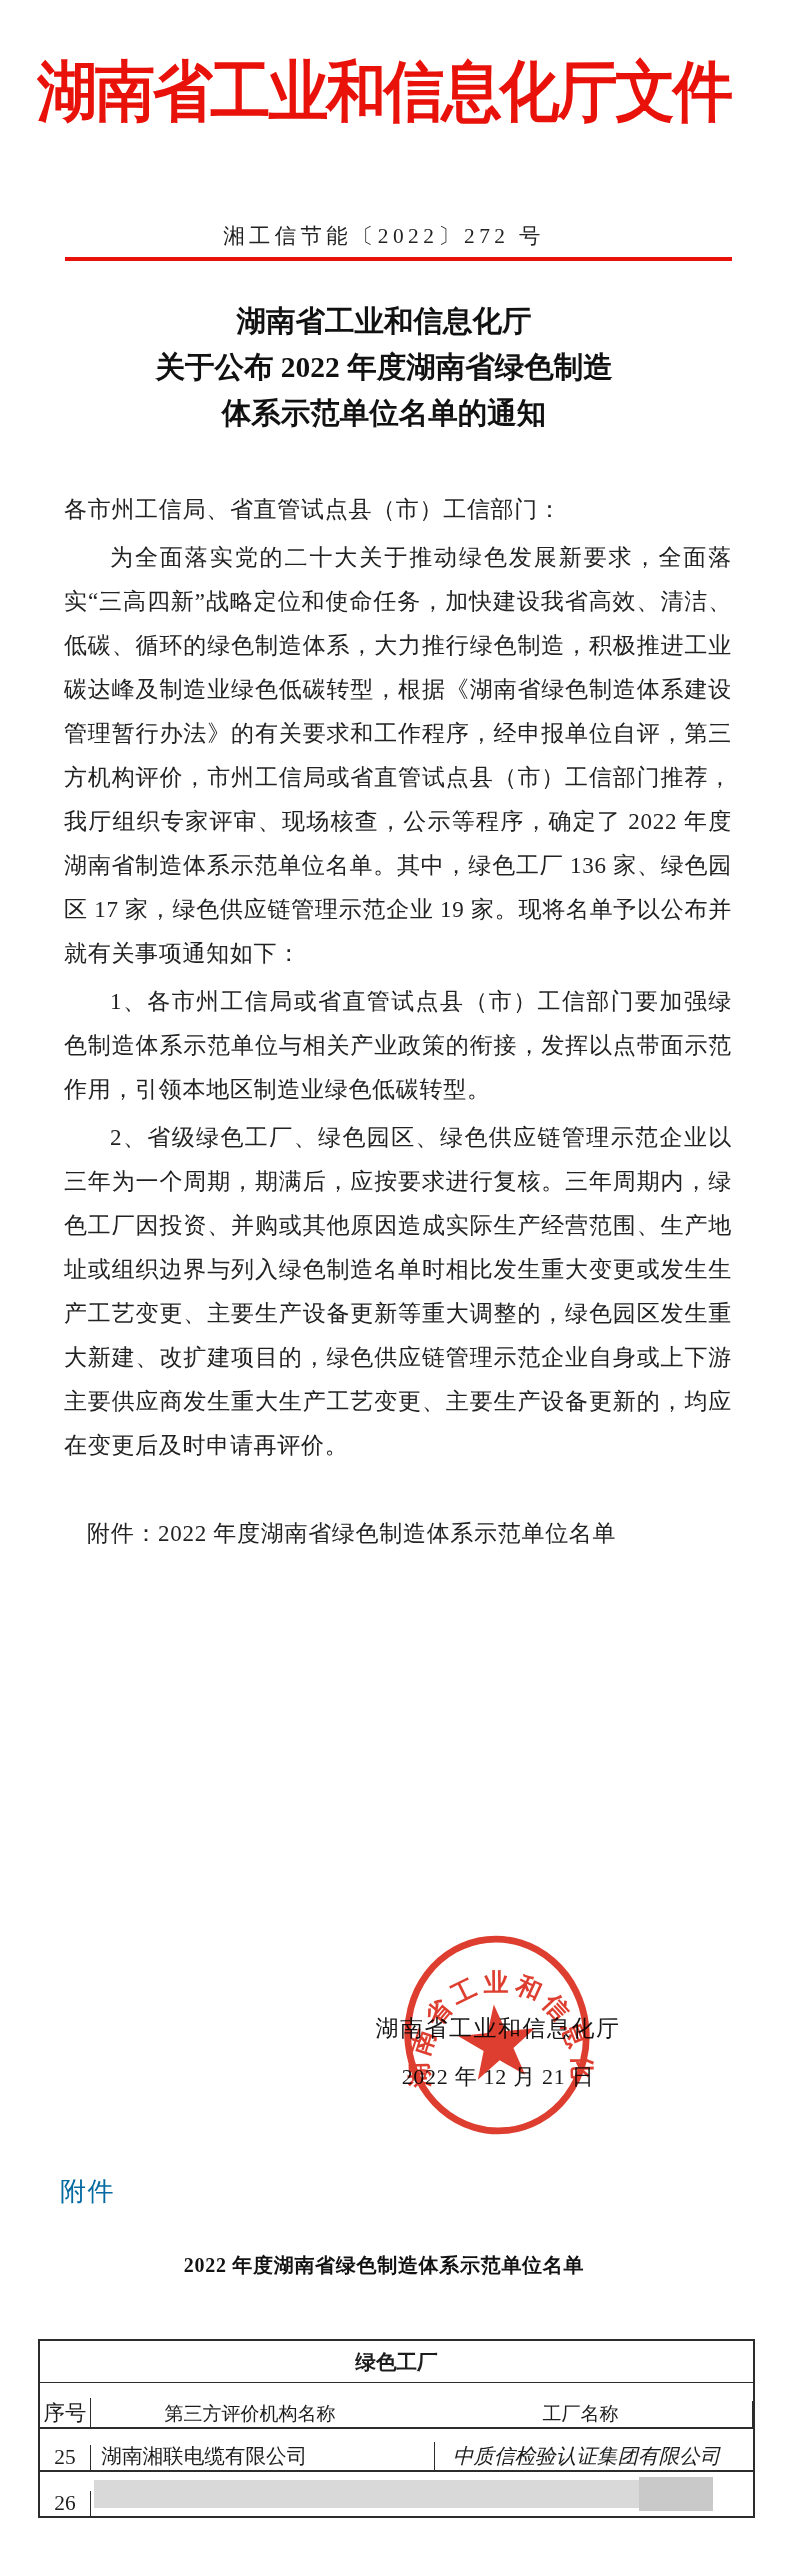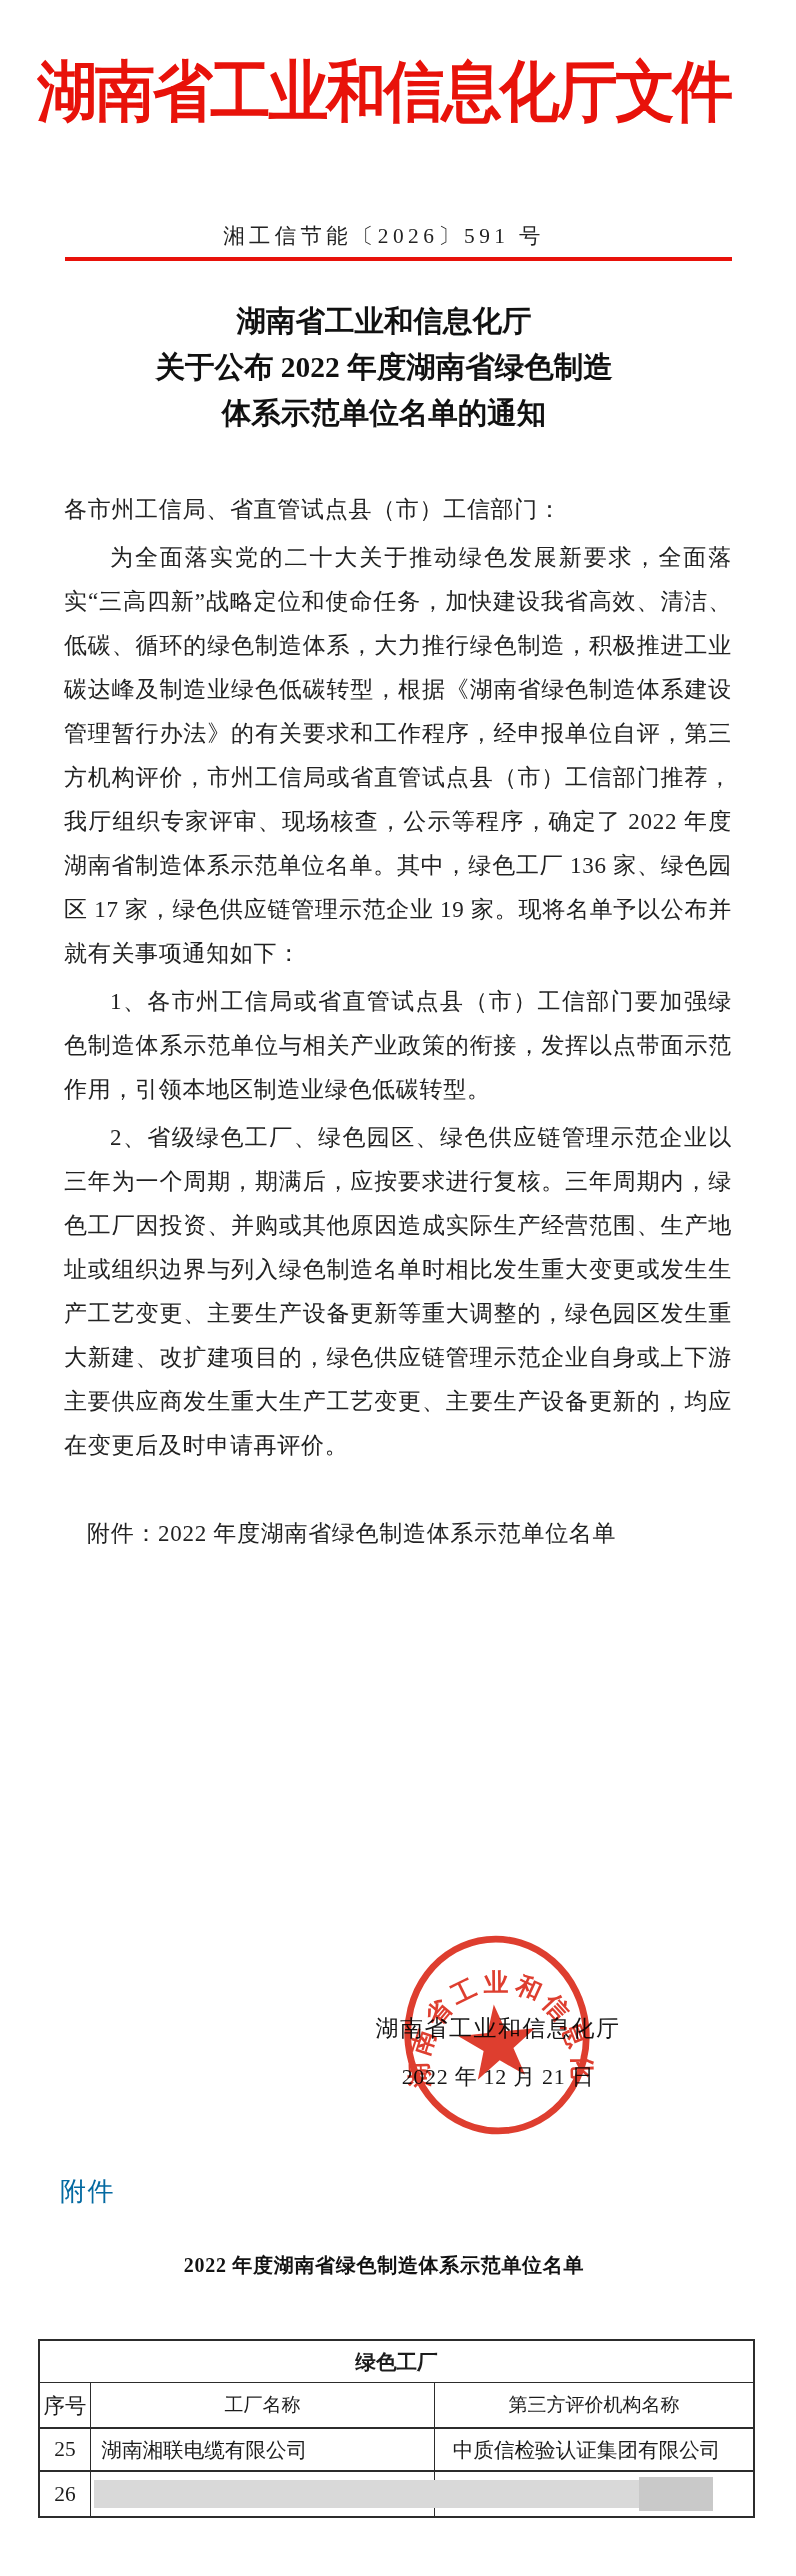--- a/index.html
+++ b/index.html
@@ -51,43 +51,43 @@
     top:2339px; left:38px; width:717px;
     border:2.2px solid #2c2c2c; box-sizing:border-box;
     font-size:20.6px; color:#1c1c1c;
   }
   .t-group {
     height:41px; display:flex; align-items:center; justify-content:center;
     font-family:"DejaVu Sans","Liberation Sans",sans-serif;
     font-weight:bold; font-size:20.6px;
     border-bottom:1.5px solid #2c2c2c;
   }
-  .t-row { display:flex; }
+  .t-row { display:flex;align-items:flex-end; }
   .t-head { height:44px; border-bottom:2.2px solid #2c2c2c; font-size:19px; }
   .t-r25  { height:41px; border-bottom:2.2px solid #2c2c2c; }
   .t-r26  { height:44px; position:relative; }
   .cell { display:flex; align-items:center; box-sizing:border-box; }
   .c-no      { width:51px;  border-right:1.5px solid #2c2c2c; justify-content:center; font-size:21.4px; }
   .c-factory { width:344px; border-right:1.5px solid #2c2c2c; }
   .c-agency  { flex:1; }
   .t-head .c-factory, .t-head .c-agency { justify-content:center; }
   .t-r25 .c-factory { padding-left:10.3px; }
-  .t-r25 .c-agency  { padding-left:17.7px; }
+  .t-r25 .c-agency  { padding-left:17.7px;font-style:italic; }
 
   .redact-bar      { position:absolute; left:54px;  top:8px; width:618px; height:28px; background:#d9d9d9; z-index:2; }
   .redact-bar-dark { position:absolute; left:599px; top:5.2px;  width:74px; height:34px; background:#c9c9c9; z-index:3; }
 </style>
 </head>
 <body>
 
 <div class="page">
 
   <div class="abs banner">湖南省工业和信息化厅文件</div>
 
-  <div class="abs doc-number">湘工信节能〔2026〕591 号</div>
+  <div class="abs doc-number">湘工信节能〔2022〕272 号</div>
 
   <div class="abs red-rule"></div>
 
   <div class="abs doc-title">
     <div>湖南省工业和信息化厅</div>
     <div>关于公布 2022 年度湖南省绿色制造</div>
     <div>体系示范单位名单的通知</div>
   </div>
 
   <div class="abs body-text">
@@ -114,22 +114,22 @@
 
   <div class="abs attachment-label">附件</div>
 
   <div class="abs attachment-title">2022 年度湖南省绿色制造体系示范单位名单</div>
 
   <div class="abs table">
     <div class="t-group">绿色工厂</div>
 
     <div class="t-row t-head">
       <div class="cell c-no">序号</div>
+      <div class="cell c-agency">第三方评价机构名称</div>
       <div class="cell c-factory">工厂名称</div>
-      <div class="cell c-agency">第三方评价机构名称</div>
     </div>
 
     <div class="t-row t-r25">
       <div class="cell c-no">25</div>
       <div class="cell c-factory">湖南湘联电缆有限公司</div>
       <div class="cell c-agency">中质信检验认证集团有限公司</div>
     </div>
 
     <div class="t-row t-r26">
       <div class="cell c-no">26</div>

